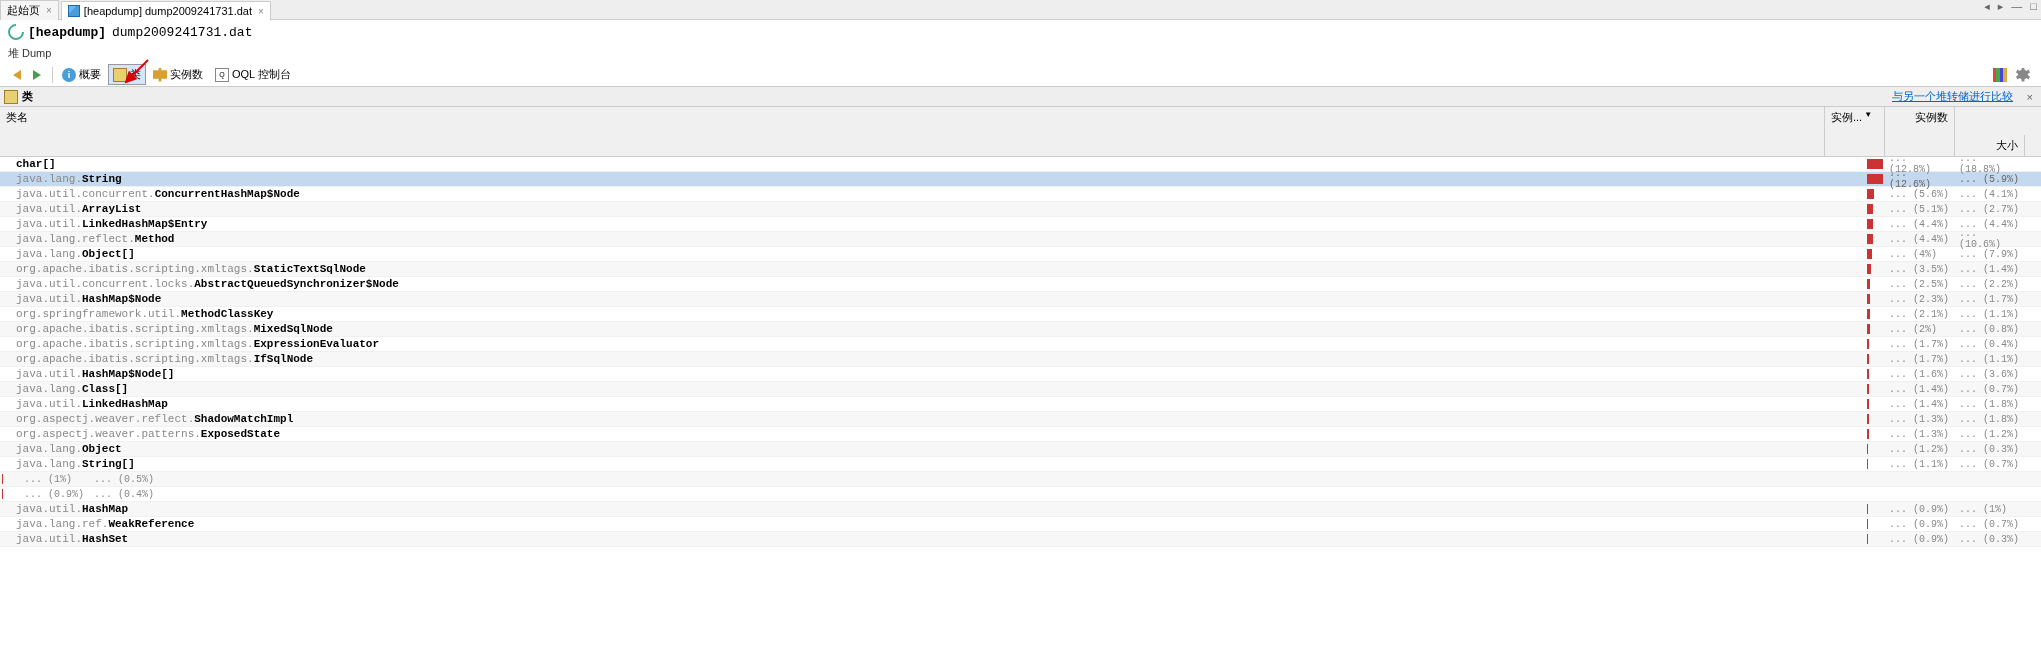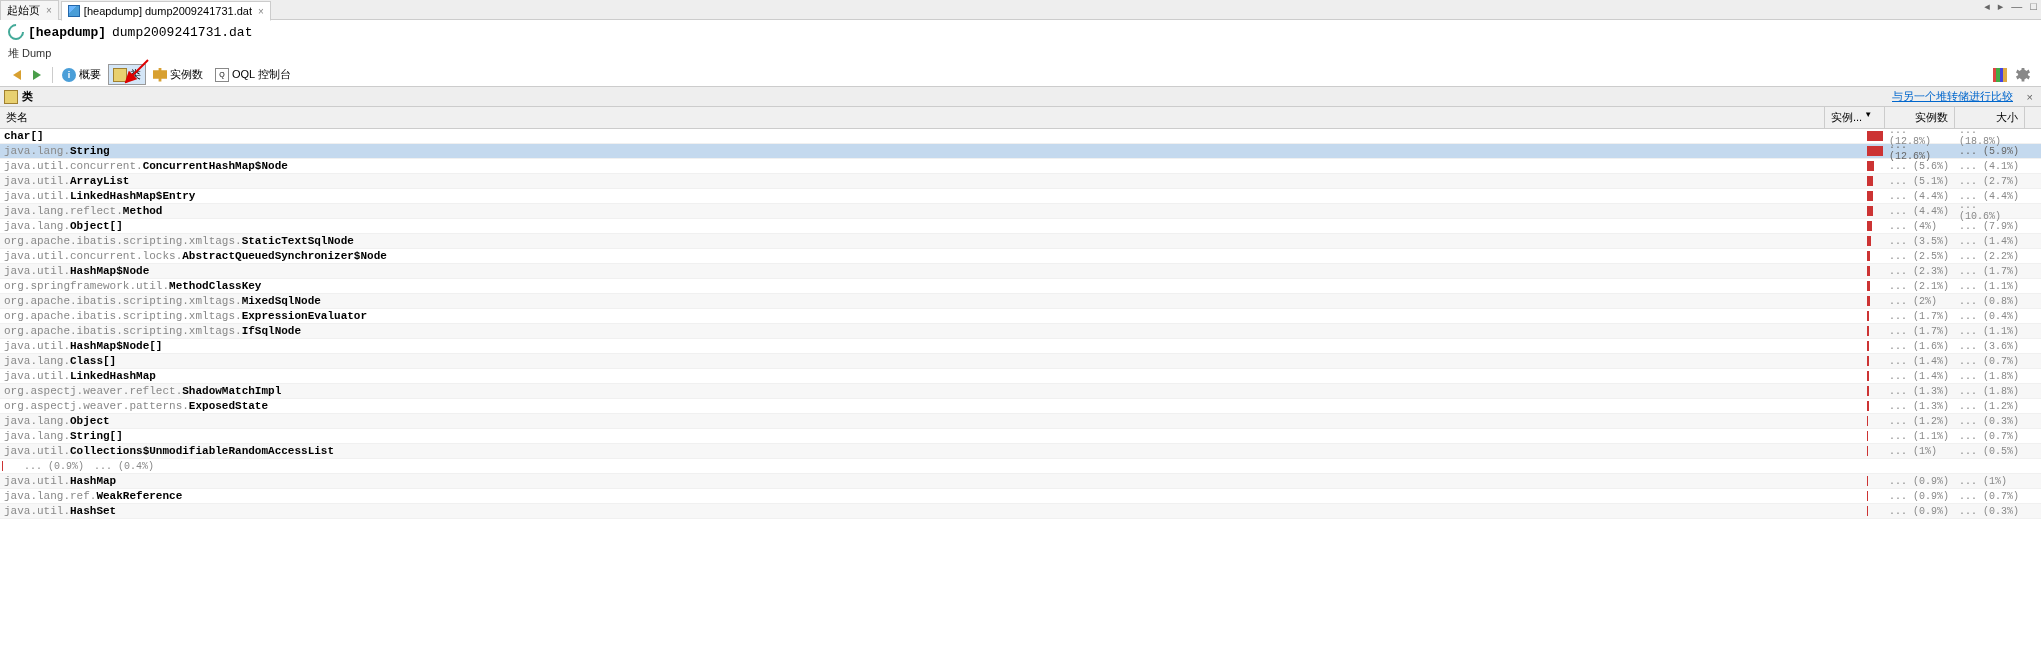--- a/index.html
+++ b/index.html
@@ -29,32 +29,32 @@
 .section-icon { width: 14px; height: 14px; margin-right: 4px; }
 .section-link { position: absolute; right: 28px; color: #0066cc; text-decoration: underline; cursor: pointer; font-size: 11px; }
 .section-close { position: absolute; right: 8px; color: #666; cursor: pointer; }
 
 .table-container { overflow-y: auto; height: calc(100vh - 120px); }
 .table-head { display: flex; background: #f0f0f0; border-bottom: 1px solid #ccc; font-size: 11px; position: sticky; top: 0; }
 .th { padding: 3px 6px; border-right: 1px solid #ccc; }
 .th-name { flex: 1; }
 .th-inst { width: 60px; display: flex; align-items: flex-start; }
 .th-count { width: 70px; text-align: right; }
-.th-size { width: 70px; text-align: right; }
+.th-size { width: 70px; text-align: right; margin-top: 28px; }
 .sort-arrow { font-size: 8px; margin-left: 2px; }
 
 .row { display: flex; align-items: center; height: 15px; font-family: "Courier New", monospace; font-size: 11px; border-bottom: 1px solid #f0f0f0; }
 .row:nth-child(even) { background: #f7f7f7; }
 .row.selected { background: #c4d9ee; }
 .cell-name { flex: 1; padding: 0 4px; white-space: nowrap; overflow: hidden; }
 .cell-bar { width: 20px; padding: 0 2px; }
 .bar-fill { height: 10px; background: #cc3333; }
 .cell-pct { width: 70px; text-align: left; padding: 0 4px; color: #888; font-size: 10px; }
 .cell-pct.sel { color: #666; }
-.pkg { color: #888; }
+.pkg { color: #888; margin-left: 12px; }
 .cls { font-weight: bold; }
 .scroll-ind { width: 16px; background: #f0f0f0; }
 
 
 .ico-doc { background: linear-gradient(135deg, #6bb6ff 40%, #4a9ed8 40%); border: 1px solid #2266aa; }
 .ico-refresh { border: 2px solid #4a9; border-radius: 50%; border-top-color: transparent; transform: rotate(45deg); }
 .ico-back { width: 0; height: 0; border-top: 5px solid transparent; border-bottom: 5px solid transparent; border-right: 8px solid #d8a030; }
 .ico-fwd { width: 0; height: 0; border-top: 5px solid transparent; border-bottom: 5px solid transparent; border-left: 8px solid #4a9e4a; }
 .ico-info { background: #4a9ed8; border-radius: 50%; color: #fff; text-align: center; font-size: 9px; line-height: 14px; font-weight: bold; }
 .ico-box { background: #e8d070; border: 1px solid #a08030; }
@@ -335,21 +335,20 @@
       <div class="row">
         <div class="cell-name"><span class="pkg">java.lang.</span><span class="cls">String[]</span></div>
         <div class="cell-bar">
           <div class="bar-fill" style="width: 1.44px;"></div>
         </div>
         <div class="cell-pct">... (1.1%)</div>
         <div class="cell-pct">... (0.7%)</div>
         <div class="scroll-ind"></div>
       </div>
       <div class="row">
-        <div class="cell-name"><span class="pkg">java.util.</span><span class="cls">Collections$UnmodifiableRandomAccessList</span></div>
         <div class="cell-bar">
           <div class="bar-fill" style="width: 1.28px;"></div>
         </div>
         <div class="cell-pct">... (1%)</div>
         <div class="cell-pct">... (0.5%)</div>
         <div class="scroll-ind"></div>
       </div>
       <div class="row">
         <div class="cell-bar">
           <div class="bar-fill" style="width: 1.28px;"></div>

